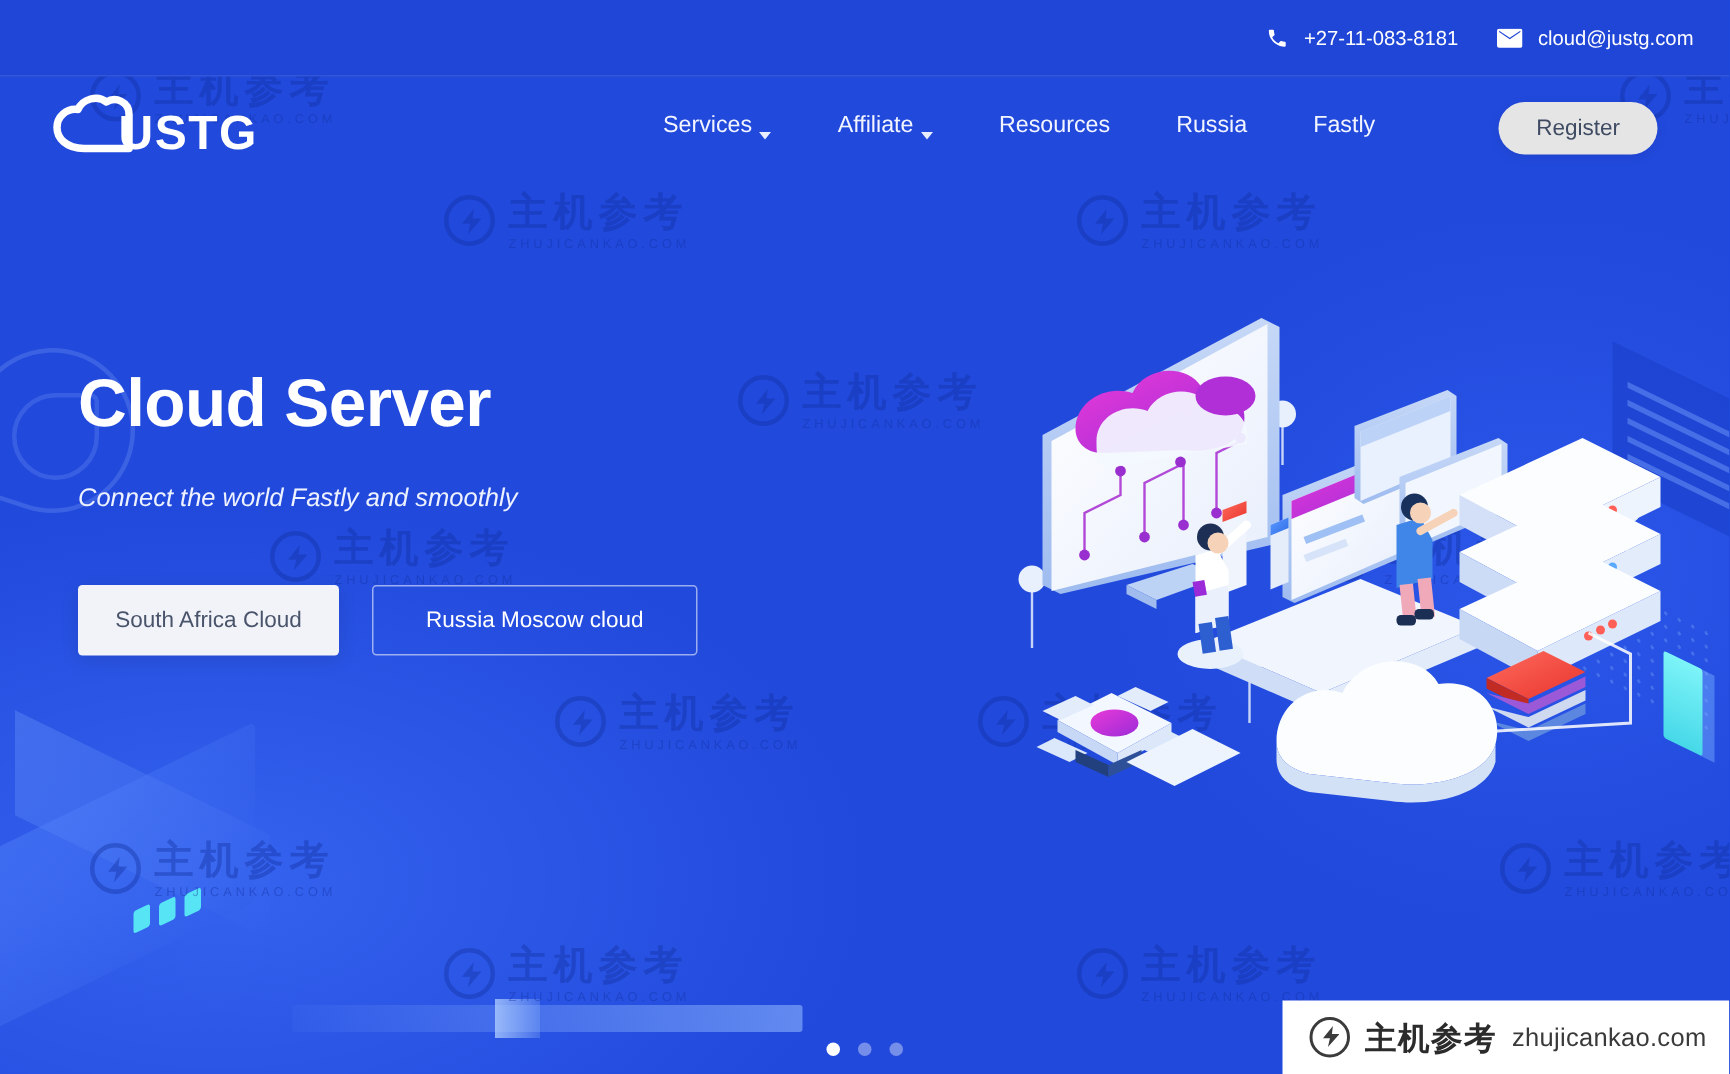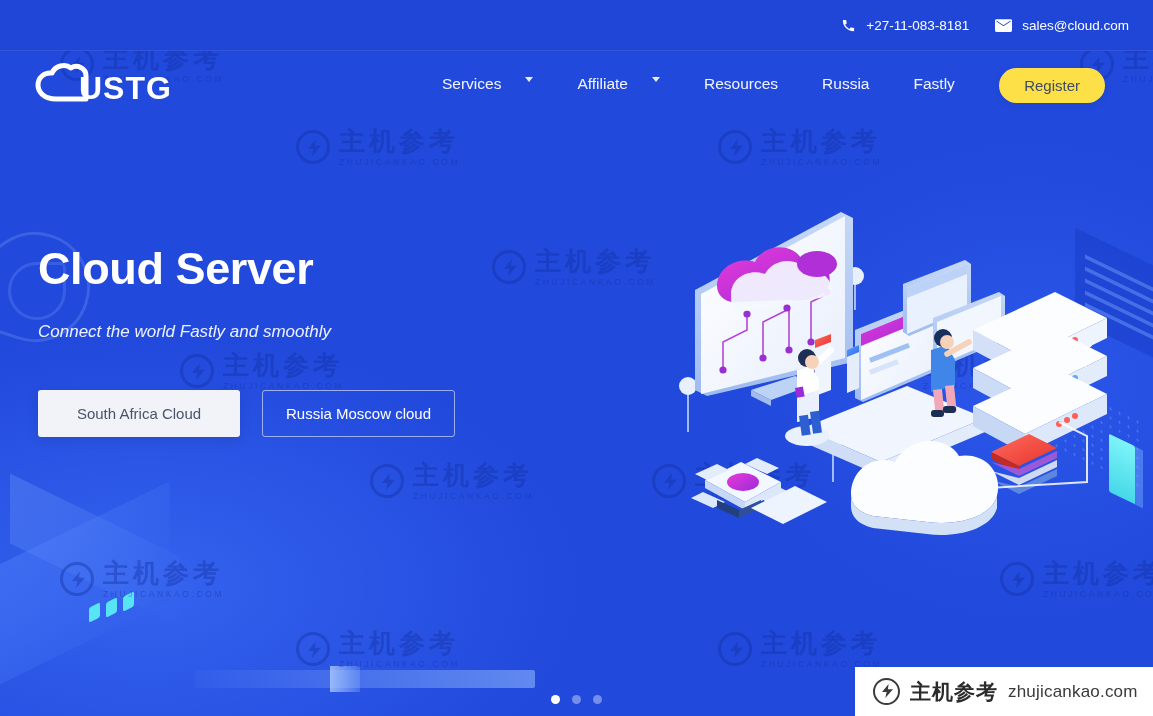--- a/index.html
+++ b/index.html
@@ -143,64 +143,64 @@
   }
   .logo { position: absolute; left: 25px; top: 8px; display: flex; align-items: center; }
   .logo svg { display: block; }
   .nav {
     position: absolute; left: 420px; top: 0; height: 66px;
     display: flex; align-items: center; gap: 0px;
   }
   .nav-item {
     color: #f2f5ff; font-size: 15.5px;
     padding: 8px 22px; cursor: pointer;
-    display: flex; align-items: flex-start; gap: 24px;
+    display: flex; align-items: flex-end; gap: 5px;
     white-space: nowrap;
   }
   .caret {
     width: 0; height: 0;
     border-left: 4.5px solid transparent;
     border-right: 4.5px solid transparent;
     border-top: 5px solid #e8eeff;
     margin-top: 2px;
   }
   .register-btn {
     position: absolute; right: 48px; top: 17px;
-    background: #fde047; color: #3f4b63;
+    background: #e5e5e5; color: #3f4b63;
     font-size: 15px;
     padding: 9px 25px; border-radius: 22px;
     border: none; cursor: pointer;
     box-shadow: 0 2px 8px rgba(0,0,0,0.08);
   }
 
   
-  .hero { position: absolute; left: 38px; top: 244px; z-index: 5; }
+  .hero { position: absolute; left: 52px; top: 244px; z-index: 5; }
   .hero h1 {
     color: #ffffff; font-size: 45px; font-weight: 700;
     letter-spacing: -0.4px; line-height: 1.1;
   }
   .hero p {
     color: #eef2ff; font-size: 17px; line-height: 32px;
     margin-top: 22px;
   }
   .hero p .l2 { display: block; font-style: italic; }
   .cta-row { display: flex; gap: 22px; margin-top: 42px; }
   .btn {
     font-size: 15px; cursor: pointer;
-    padding: 14px 0; width: 202px; text-align: center;
+    padding: 14px 0; width: 174px; text-align: center;
     border-radius: 3px;
   }
   .btn-primary {
     background: #f1f3f9; color: #49546b; border: none;
     box-shadow: 0 3px 12px rgba(0,0,0,0.10);
   }
   .btn-ghost {
     background: transparent; color: #ffffff;
     border: 1px solid rgba(255,255,255,0.55);
-    width: 193px;
+    width: 217px;
   }
 
   
   .illus { position: absolute; right: 18px; top: 190px; width: 480px; height: 360px; z-index: 4; }
   .illus svg { display: block; width: 100%; height: 100%; }
 
   
   .dots {
     position: absolute; left: 0; right: 0; bottom: 12px;
     display: flex; justify-content: center; gap: 12px; z-index: 7;
@@ -536,21 +536,21 @@
         </svg>
       </span>
       <span>+27-11-083-8181</span>
     </div>
     <div class="contact-item">
       <span>
         <svg width="17" height="13" viewBox="0 0 24 18" fill="#ffffff">
           <path d="M2 0h20a2 2 0 0 1 2 2v14a2 2 0 0 1-2 2H2a2 2 0 0 1-2-2V2a2 2 0 0 1 2-2zm10 10L22 3.2V2L12 8.6 2 2v1.2L12 10z"></path>
         </svg>
       </span>
-      <span>sales@cloud.com</span>
+      <span>cloud@justg.com</span>
     </div>
   </div>
 
   <div class="header">
     <a class="logo">
       <svg width="150" height="52" viewBox="0 0 150 52" xmlns="http://www.w3.org/2000/svg">
         <path d="M31 40 C19 40, 13 33, 13 26 C13 19, 19 13, 27 14 C30 7, 40 4, 46 9 C52 5, 61 9, 61 17 L61 40 Z" fill="none" stroke="#ffffff" stroke-width="5" stroke-linejoin="round" stroke-linecap="round"></path>
         <text x="54" y="40" font-family="Liberation Sans, sans-serif" font-size="32" font-weight="700" fill="#ffffff" letter-spacing="1">USTG</text>
       </svg>
     </a>

